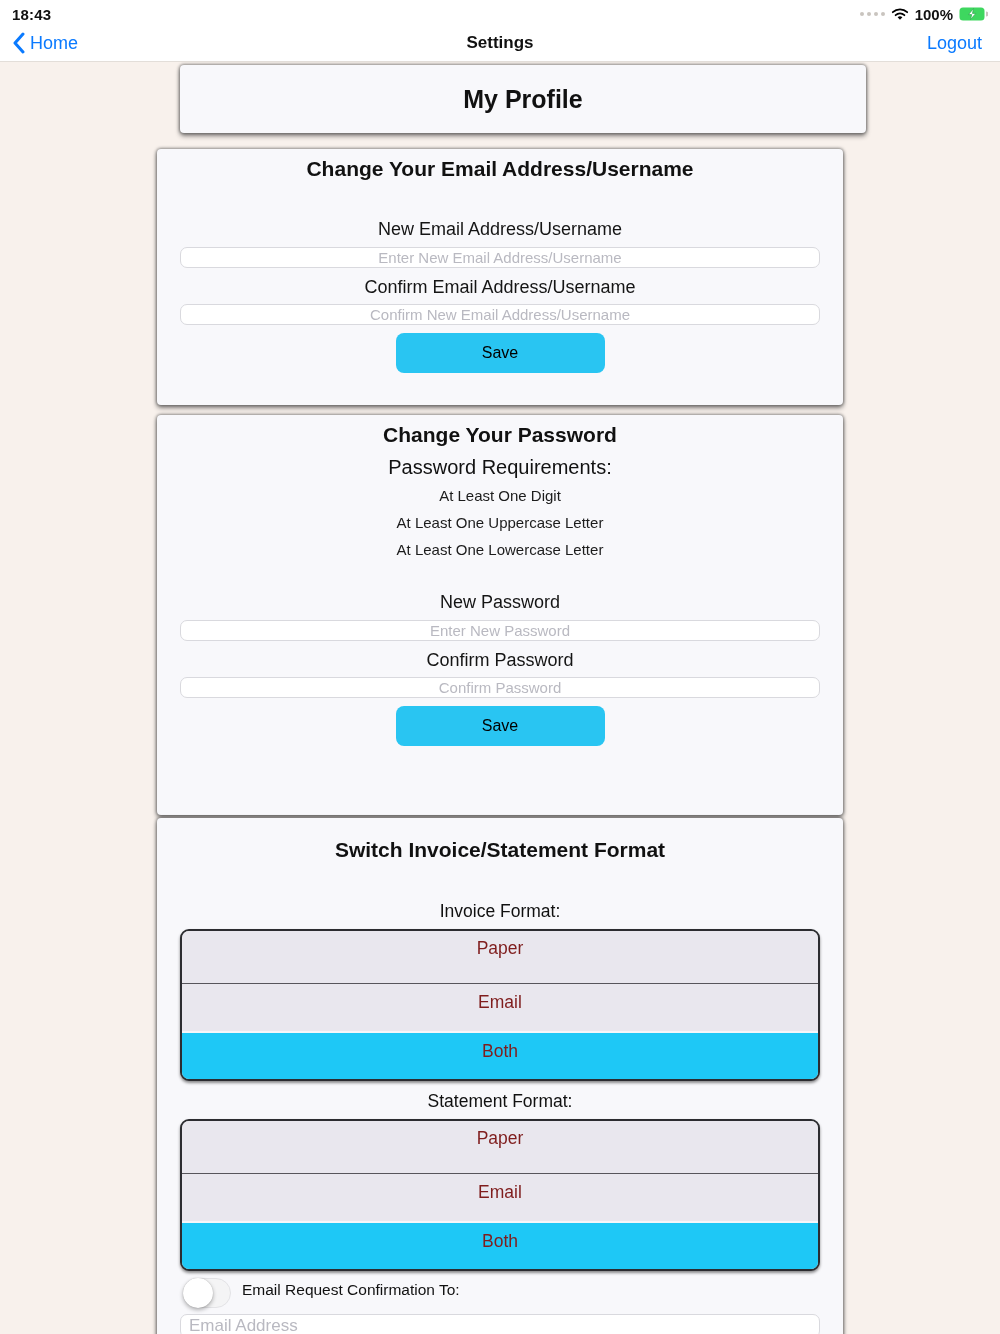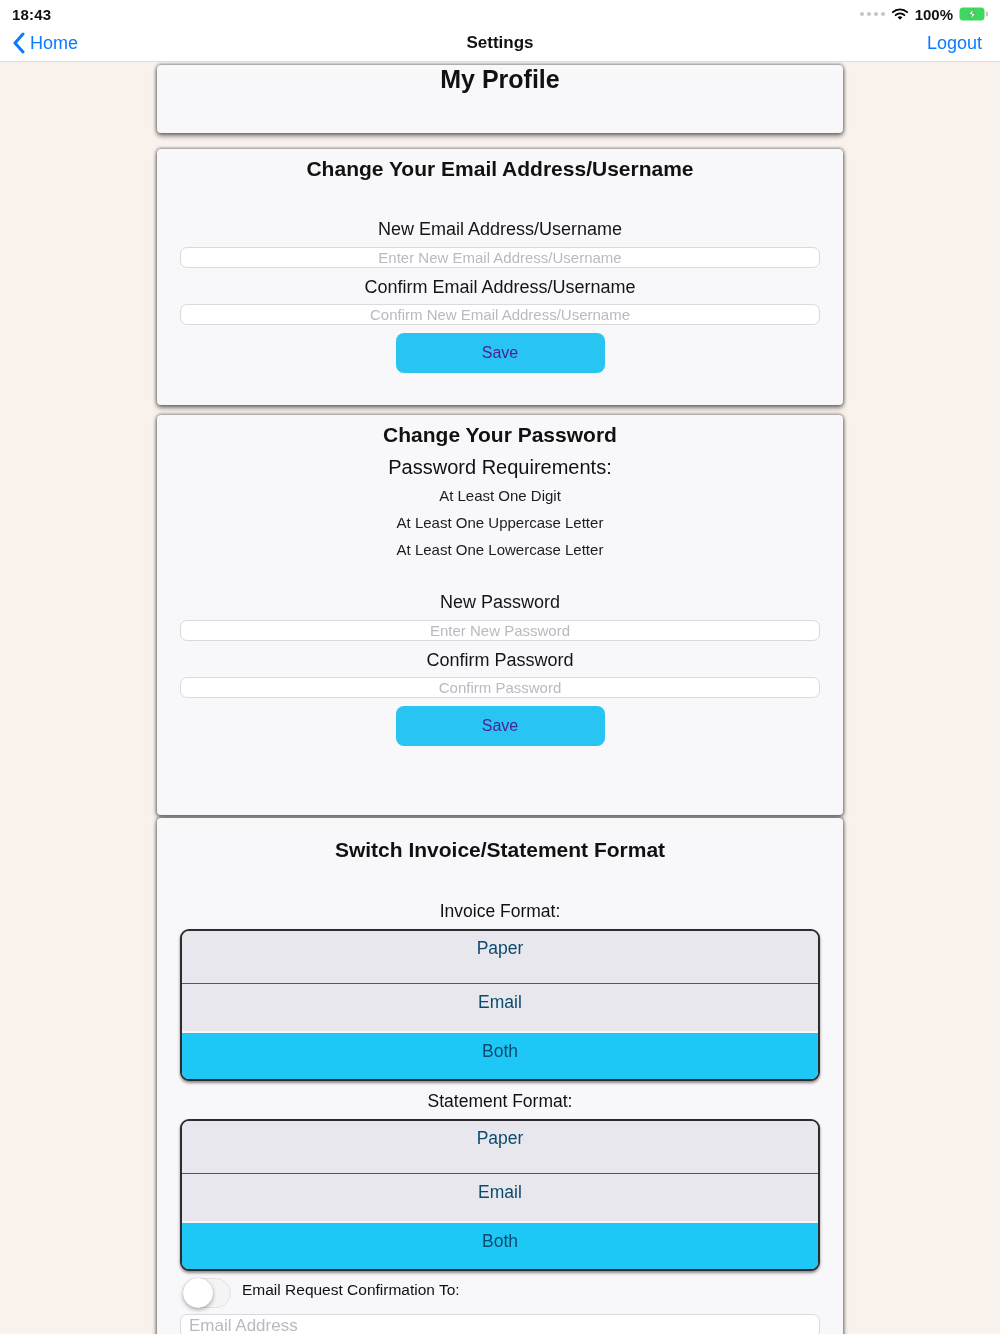--- a/index.html
+++ b/index.html
@@ -44,21 +44,21 @@
     position: absolute; right: 18px; color: #0A7AFF; font-size: 18px; cursor: pointer;
   }
 
   
   .card {
     position: absolute; left: 157px; width: 686px;
     background: #F8F8FB;
     border-radius: 4px;
     box-shadow: 0 0 3px 1px rgba(70,70,70,.55), 0 3px 5px rgba(0,0,0,.45);
   }
-  #card-profile { top: 65px;  height: 68px; display: flex; justify-content: center; }
+  #card-profile { top: 65px;  height: 68px; display: flex; align-items: center; justify-content: center; margin-left: 23px; }
   #card-email    { top: 149px; height: 256px; }
   #card-password { top: 415px; height: 400px; }
   #card-format   { top: 818px; height: 600px; }
 
   .profile-title { font-size: 25px; font-weight: 700; }
   .card-title { text-align: center; font-size: 21px; font-weight: 700; line-height: 26px; padding-top: 7px; }
   #card-format .card-title { padding-top: 19px; }
 
   .field-label { text-align: center; font-size: 18px; line-height: 22px; color: #151515; }
   .lbl-mt-lg { margin-top: 36px; }
@@ -69,21 +69,21 @@
     background: #ffffff;
     border: 1px solid #d9d9de; border-radius: 7px;
     font-family: "Liberation Sans", sans-serif;
     font-size: 15px; text-align: center; color: #be185d;
   }
   .text-input::placeholder { color: #b9b9c1; opacity: 1; }
   .text-input.mt6 { margin-top: 6px; }
 
   .save-btn {
     display: block; width: 209px; height: 40px; margin: 8px auto 0 auto;
-    background: #29C5F2; color: #4c1d95;
+    background: #29C5F2; color: #000000;
     border: none; border-radius: 8px;
     font-family: "Liberation Sans", sans-serif;
     font-size: 16px; cursor: pointer;
   }
 
   .req-title { text-align: center; font-size: 20px; line-height: 21px; margin-top: 9px; }
   .req-line  { text-align: center; font-size: 15px; line-height: 18px; margin-top: 9px; color: #1c1c1c; }
   .pw-label-first { margin-top: 32px; }
 
   
@@ -92,21 +92,21 @@
   .picker-label.second { margin-top: 9px; }
   .picker {
     width: 640px; height: 152px; margin: 7px auto 0 auto;
     border: 2px solid #2c2c30; border-radius: 9px;
     background: #E9E7EE; overflow: hidden;
     display: flex; flex-direction: column;
     box-shadow: 0 2px 3px rgba(0,0,0,.45);
   }
   .picker-row {
     display: flex; align-items: center; justify-content: center;
-    font-size: 17.5px; color: #0c4a6e; cursor: pointer;
+    font-size: 17.5px; color: #7f1d1d; cursor: pointer;
     background: #E9E7EE;
   }
   .picker-row:nth-child(1) { height: 52px; align-items: flex-start; padding-top: 7px; }
   .picker-row:nth-child(2) { height: 48px; border-top: 1px solid #57555b; align-items: flex-start; padding-top: 8px; }
   .picker-row:nth-child(3) { flex: 1; border-top: 2px solid #f6f6f9; align-items: flex-start; padding-top: 8px; }
   .picker-row.selected { background: #1EC8F6; }
 
   
   .toggle-row {
     display: flex; align-items: flex-start; gap: 11px;

